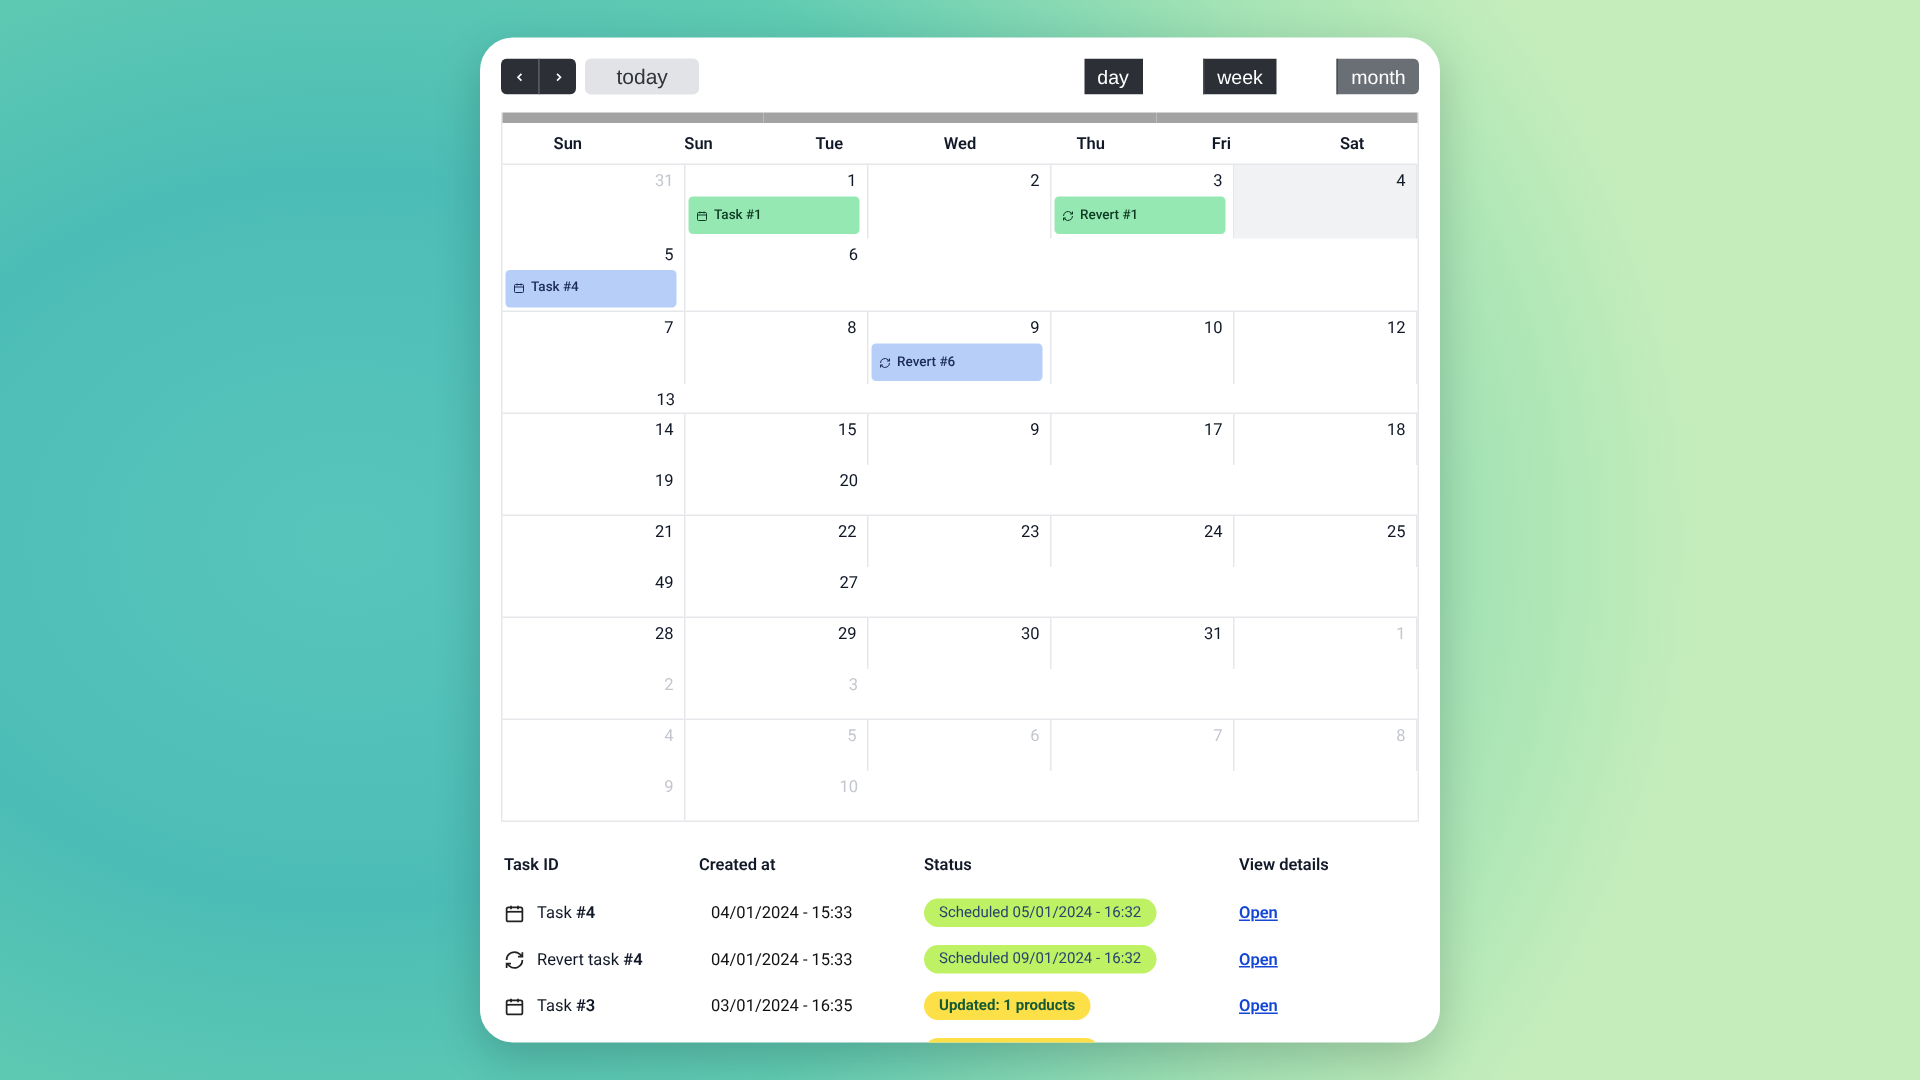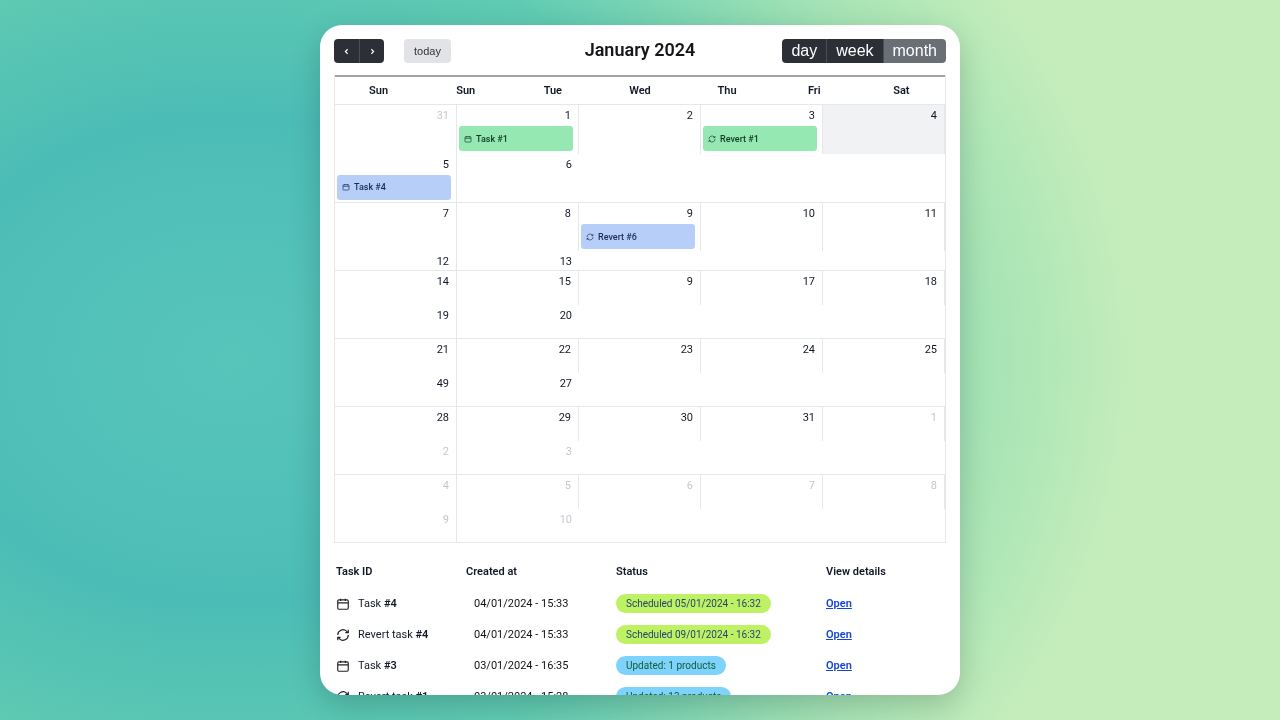--- a/index.html
+++ b/index.html
@@ -23,38 +23,38 @@
   .toolbar { display: flex; align-items: center; justify-content: space-between; margin-bottom: 12px; }
   .tb-left, .tb-right { display: flex; align-items: center; }
   .btn-group { display: inline-flex; border-radius: 4px; overflow: hidden; }
   .nav-btn {
     background: #2c3036; color: #fff; border: none; width: 25px; height: 24px;
     display: flex; align-items: center; justify-content: center; cursor: pointer;
     font-size: 13px;
   }
   .nav-btn + .nav-btn { border-left: 1px solid #4a4f57; }
   .today-btn {
-    margin-left: 20px; background: #e1e3e6; color: #303338; border: none;
-    height: 24px; padding: 0 10px; border-radius: 4px; font-size: 11px; cursor: pointer;
+    margin-left: 6px; background: #e1e3e6; color: #303338; border: none;
+    height: 24px; padding: 0 21px; border-radius: 4px; font-size: 14px; cursor: pointer;
   }
   .title {
     position: absolute; left: 0; right: 0; top: 14px; text-align: center;
     font-size: 18px; font-weight: 600; color: #141619; pointer-events: none;
   }
   .view-btn {
     background: #2c3036; color: #fff; border: none; height: 24px; padding: 0 9px;
-    font-size: 16px; cursor: pointer;
+    font-size: 13px; cursor: pointer; margin-left: 40px;
   }
   .view-btn + .view-btn { border-left: 1px solid #4a4f57; }
   .view-btn.active { background: #6a6e75; }
 
   
   .cal { border: 1px solid #e5e7eb; border-top: none; font-size: 11px; color: #111827; }
   .cal-head { display: grid; grid-template-columns: repeat(7, 1fr); }
-  .cal-head div { text-align: center; padding: 7px 0; font-weight: 600; font-size: 11px; border-top: 2px solid #a3a3a3; }
+  .cal-head div { text-align: center; padding: 7px 0; font-weight: 600; font-size: 11px; border-top: 7px solid #a3a3a3; }
   .cal-body { }
   .cal-row { display: grid; grid-template-columns: repeat(5, 1fr); border-top: 1px solid #e5e7eb; height: 68px; }
   .cal-row:first-child { height: 98px; }
   .cal-cell { border-right: 1px solid #e5e7eb; position: relative; padding: 4px 5px 2px 2px; overflow: hidden; }
   .cal-cell:last-child { border-right: none; }
   .cal-cell .num { text-align: right; font-size: 11px; color: #111827; padding-right: 2px; }
   .cal-cell.other .num { color: #c3c7cd; }
   .cal-cell.today { background: #f1f2f3; }
   .events { margin-top: 4px; }
   .event {
@@ -70,33 +70,32 @@
   .tasks { margin-top: 18px; padding: 0 2px; font-size: 11px; color: #111827; }
   .t-head, .t-row { display: grid; grid-template-columns: 130px 150px 210px 1fr; align-items: center; }
   .t-head { font-weight: 600; padding: 4px 0 10px; font-size: 11px; }
   .t-row  { padding: 6px 0; }
   .t-id { display: flex; align-items: center; gap: 8px; }
   .t-id .lbl { font-size: 11px; }
   .t-id .lbl .hash { font-weight: 600; }
   .t-created { font-size: 11px; color: #111; padding-left: 8px; }
   .pill { display: inline-block; font-size: 10px; padding: 4px 10px; border-radius: 11px; }
   .pill-blue  { background: #bef264; color: #28436e; }
-  .pill-green { background: #7dd3fc; color: #155a34; }
+  .pill-green { background: #fde047; color: #155a34; font-weight: bold; }
   .open-link { color: #1446d6; font-weight: 600; font-size: 11px; text-decoration: underline; cursor: pointer; }
 
   .row-ico { width: 14px; height: 14px; color: #222; flex: 0 0 14px; }
   svg { display: block; }
 </style>
 </head>
 <body>
 
 <div class="bg">
   <div class="panel">
 
-    <div class="title">January 2024</div>
 
     <div class="toolbar">
       <div class="tb-left">
         <div class="btn-group">
           <button class="nav-btn">
             <svg class="" width="9" height="9" viewBox="0 0 24 24" fill="none" stroke="currentColor" stroke-width="3">
                 <polyline points="15 18 9 12 15 6"></polyline>
               </svg>
           </button>
           <button class="nav-btn">
@@ -208,23 +207,20 @@
                     <polyline points="21 3 21 8 16 8"></polyline>
                     <path d="M21 12a9 9 0 0 1-15 6.7L3 16"></path>
                     <polyline points="3 21 3 16 8 16"></polyline>
                   </svg>
                   <span>Revert #6</span>
                 </div>
               </div>
             </div>
             <div class="cal-cell">
               <div class="num">10</div>
-            </div>
-            <div class="cal-cell">
-              <div class="num">11</div>
             </div>
             <div class="cal-cell">
               <div class="num">12</div>
             </div>
             <div class="cal-cell">
               <div class="num">13</div>
             </div>
           </div>
           <div class="cal-row">
             <div class="cal-cell">

